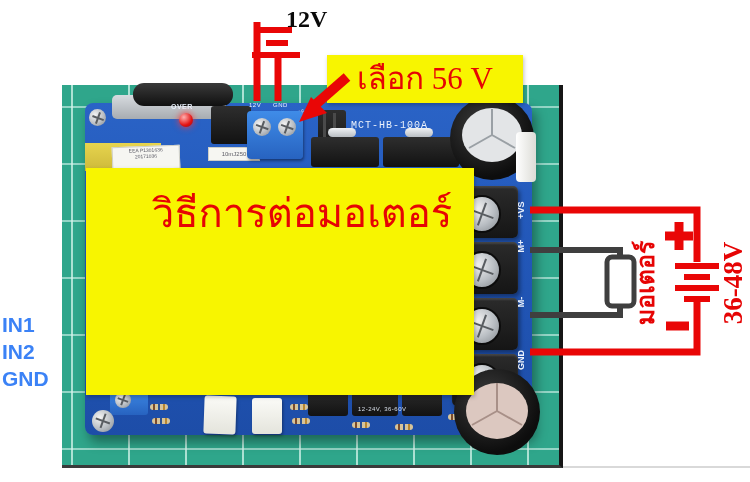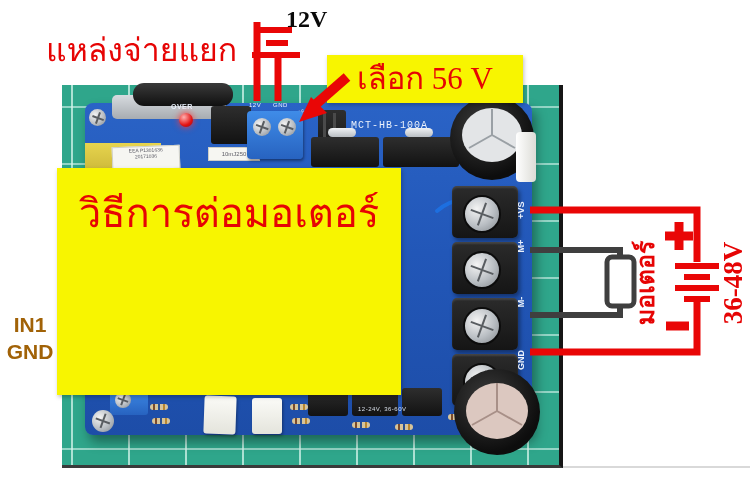--- a/index.html
+++ b/index.html
@@ -38,21 +38,21 @@
   .chip{background:linear-gradient(180deg,#2e2e2e,#121212);border-radius:3px;}
   .white-dip{background:linear-gradient(180deg,#fbfbf7,#e4e4dc);border-radius:3px;
              box-shadow:1px 2px 3px rgba(0,0,0,.35);}
   .sticker{background:#f6f6f2;border:1px solid #cfcfc6;color:#5c5c66;
            font-size:5px;line-height:6px;text-align:center;overflow:hidden;}
   .res{height:6px;border-radius:3px;background:linear-gradient(90deg,#d7c49a 0 3px,#7a4a2b 3px 5px,#d7c49a 5px 8px,#2b4f8f 8px 10px,#d7c49a 10px 13px,#b8862f 13px 15px,#d7c49a 15px 100%);}
 
   
   .thai-red{color:#e60404;font-family:"Liberation Serif",serif;}
   .ybox{background:#f8f500;box-shadow:1px 2px 4px rgba(0,0,0,.25);}
-  .pinlist{color:#a16207;font-weight:bold;font-size:21px;line-height:27px;text-align:center;
+  .pinlist{color:#3b82f6;font-weight:bold;font-size:21px;line-height:27px;text-align:left;
            font-family:"Liberation Sans",sans-serif;}
   .rot{transform:translate(-50%,-50%) rotate(-90deg);white-space:nowrap;}
 
   svg{display:block;}
 </style>
 </head>
 <body>
 
 <div class="stage">
 
@@ -142,21 +142,21 @@
     <svg class="abs" style="left:380px;top:279px;" width="64" height="60">
       <ellipse cx="32" cy="29" rx="31" ry="28" fill="#dcc8c0"></ellipse>
       <path d="M32,29 L32,1 M32,29 L7,43 M32,29 L57,43" stroke="#a89088" stroke-width="2" fill="none"></path>
     </svg>
   </div>
 
   <div class="abs ybox" style="left:327px;top:55px;width:196px;height:48px;z-index:10;">
     <div class="thai-red" style="font-size:31px;line-height:48px;text-align:center;">เลือก 56 V</div>
   </div>
 
-  <div class="abs ybox" style="left:57px;top:168px;width:344px;height:227px;z-index:10;">
+  <div class="abs ybox" style="left:86px;top:168px;width:344px;height:227px;z-index:10;padding-left:44px;">
     <div class="thai-red" style="margin-top:10px;font-size:40px;line-height:71px;text-align:center;">
       <div>วิธีการต่อมอเตอร์</div>
     </div>
   </div>
 
   <svg class="abs" style="left:0;top:0;z-index:20;" width="750" height="482">
 
     <g stroke="#e90606" fill="none">
       <path d="M257,22 V101" stroke-width="7"></path>
       <path d="M254,30 H292" stroke-width="6"></path>
@@ -186,24 +186,24 @@
       <path d="M684,299 H710" stroke-width="6"></path>
       <path d="M697,302 V352 H530" stroke-width="7"></path>
     </g>
     <g stroke="#e90606">
       <path d="M679,222 V250" stroke-width="9"></path>
       <path d="M665,236 H693" stroke-width="9"></path>
     </g>
     <path d="M666,326 H689" stroke="#e90606" stroke-width="9"></path>
   </svg>
 
-  <div class="abs thai-red" style="left:46px;top:24px;font-size:32px;z-index:30;text-shadow:0 0 5px #fff,0 0 5px #fff;">แหล่งจ่ายแยก</div>
   <div class="abs" style="left:286px;top:6px;font-size:24px;font-weight:bold;color:#090909;font-family:'Liberation Serif',serif;z-index:30;">12V</div>
 
   <div class="abs pinlist" style="left:2px;top:311px;width:56px;z-index:30;">
     <div>IN1</div>
+    <div>IN2</div>
     <div>GND</div>
   </div>
 
   <div class="abs thai-red rot" style="left:645px;top:283px;font-size:25px;font-weight:bold;z-index:30;text-shadow:0 0 4px #fff;">มอเตอร์</div>
   <div class="abs rot" style="left:733px;top:283px;font-size:27px;font-weight:bold;color:#e60404;font-family:'Liberation Serif',serif;z-index:30;text-shadow:0 0 4px #fff;">36-48V</div>
 
 </div>
 
 </body></html>

